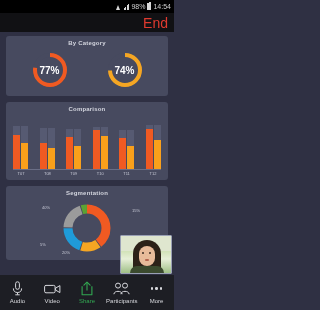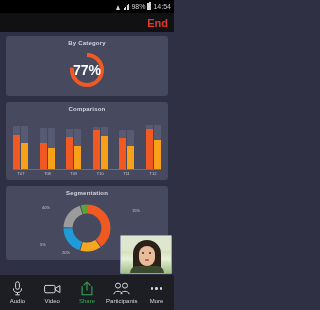--- a/index.html
+++ b/index.html
@@ -40,21 +40,21 @@
   .callbar {
     position:absolute; left:0; top:13px; width:174px; height:19px;
     background:#111114;
     display:flex; align-items:center; justify-content:center;
   }
   .call-num {
     color:#ffffff; font-size:11px; font-weight:bold; letter-spacing:0.2px;
   }
   .call-end {
     position:absolute; right:6px; top:50%; transform:translateY(-50%);
-    color:#e03a2f; font-size:11px; font-weight:bold;
+    color:#e03a2f; font-size:14px; font-weight:normal;
   }
 
   
   .content {
     position:absolute; left:0; top:32px; width:174px; height:243px;
     background:#2f3043; padding:4px 6px 0 6px;
   }
   .panel {
     background:#474a5f; border-radius:3px;
     margin-bottom:6px; padding:4px 4px 3px 4px;
@@ -64,21 +64,21 @@
     font-size:6px; font-weight:bold; letter-spacing:0.2px;
     margin-bottom:3px;
   }
 
   
   .gauges { display:flex; justify-content:space-around; align-items:center; padding:1px 2px 3px 2px; }
   .gauge { position:relative; width:40px; height:40px; }
   .gauge svg { display:block; width:40px; height:40px; transform:rotate(-90deg); }
   .gauge-label {
     position:absolute; inset:0; display:flex; align-items:center; justify-content:center;
-    color:#ffffff; font-size:14px; font-weight:bold;
+    color:#ffffff; font-size:10px; font-weight:bold;
   }
 
   
   .barchart { position:relative; height:62px; padding:0 3px; }
   .bar-plot { position:relative; height:54px; display:flex; align-items:flex-end; justify-content:space-between; }
   .bar-group { position:relative; display:flex; align-items:flex-end; gap:1px; height:54px; }
   .bar-slot { position:relative; width:7px; height:54px; display:flex; align-items:flex-end; }
   .bar-track { position:absolute; left:0; bottom:0; width:7px; background:#565a72; border-radius:0; }
   .bar-fill { position:relative; width:7px; border-radius:0; }
   .bar-axis { position:absolute; left:3px; right:3px; bottom:7px; height:1px; background:#6a6e86; }
@@ -149,20 +149,27 @@
       <div class="gauges">
 
         <div class="gauge">
           <svg viewBox="0 0 40 40">
             <circle cx="20" cy="20" r="15" fill="none" stroke="#474a5f" stroke-width="4"></circle>
             <circle cx="20" cy="20" r="15" fill="none" stroke="#f05a22" stroke-width="4" stroke-dasharray="72.6 94.2" stroke-linecap="butt"></circle>
           </svg>
           <span class="gauge-label">77%</span>
         </div>
 
+        <div class="gauge">
+          <svg viewBox="0 0 40 40">
+            <circle cx="20" cy="20" r="15" fill="none" stroke="#474a5f" stroke-width="4"></circle>
+            <circle cx="20" cy="20" r="15" fill="none" stroke="#f5a623" stroke-width="4" stroke-dasharray="69.7 94.2" stroke-linecap="butt"></circle>
+          </svg>
+          <span class="gauge-label">74%</span>
+        </div>
 
 
       </div>
     </div>
 
     <div class="panel">
       <div class="panel-title">Comparison</div>
       <div class="barchart">
         <div class="bar-plot" id="barplot">
             <div class="bar-group">

